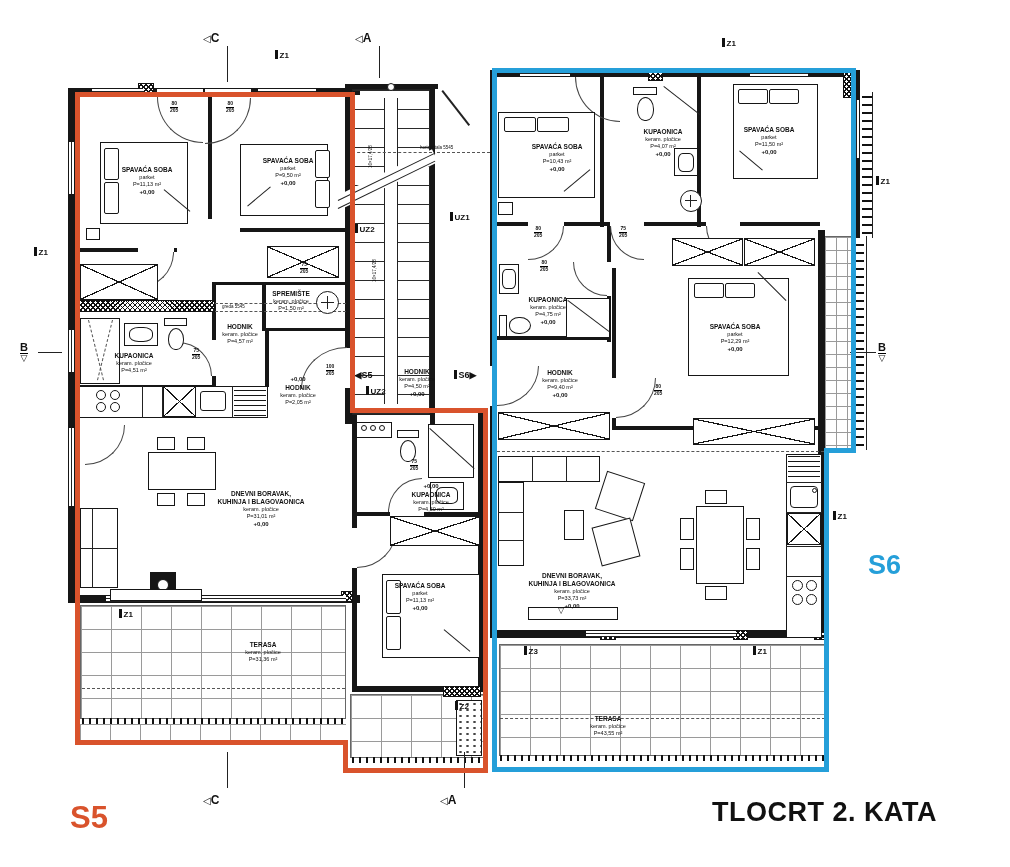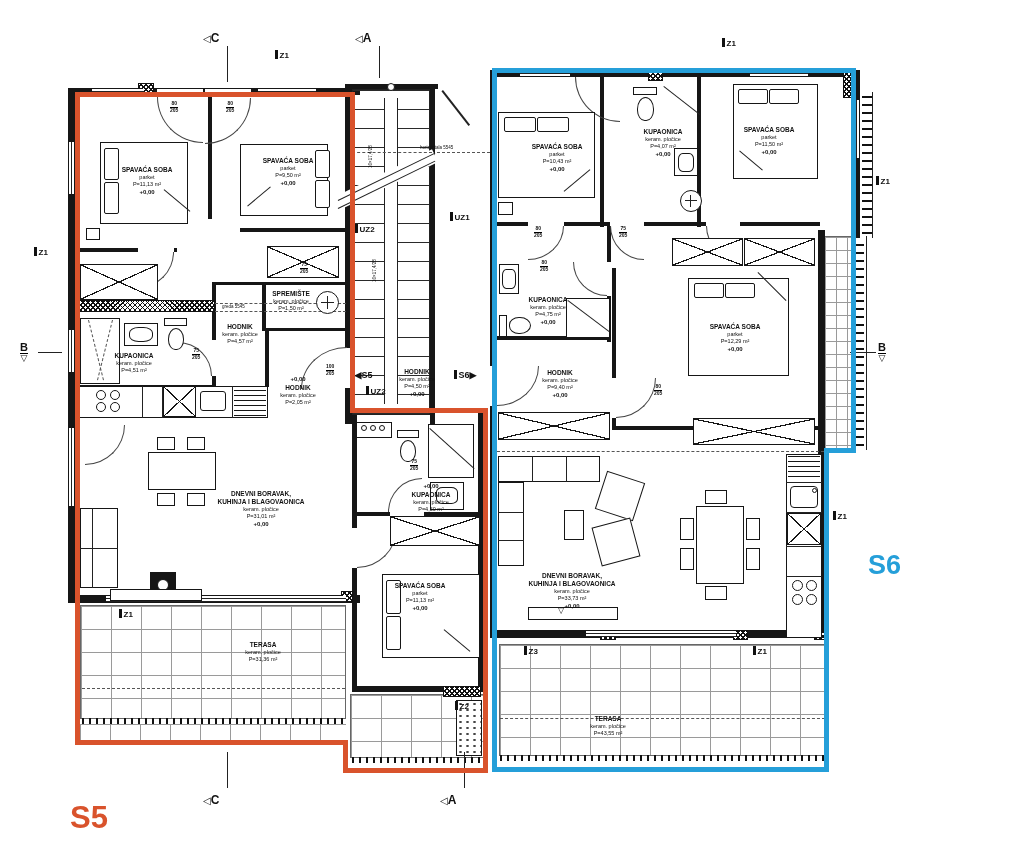--- a/index.html
+++ b/index.html
@@ -530,14 +530,15 @@
 
   <div class="s6line" style="left:492px;top:68px;width:364px;height:5px"></div>
   <div class="s6line" style="left:492px;top:68px;width:5px;height:704px"></div>
   <div class="s6line" style="left:851px;top:68px;width:5px;height:385px"></div>
   <div class="s6line" style="left:824px;top:448px;width:32px;height:5px"></div>
   <div class="s6line" style="left:824px;top:448px;width:5px;height:324px"></div>
   <div class="s6line" style="left:492px;top:767px;width:337px;height:5px"></div>
 
   <div class="biglab" style="left:70px;top:800px;font-size:31px;color:#d9532c">S5</div>
   <div class="biglab" style="left:868px;top:550px;font-size:27px;color:#259fd9">S6</div>
+  <div class="title" style="left:712px;top:797px">TLOCRT 2. KATA</div>
 
 </div>
 
 </body></html>

